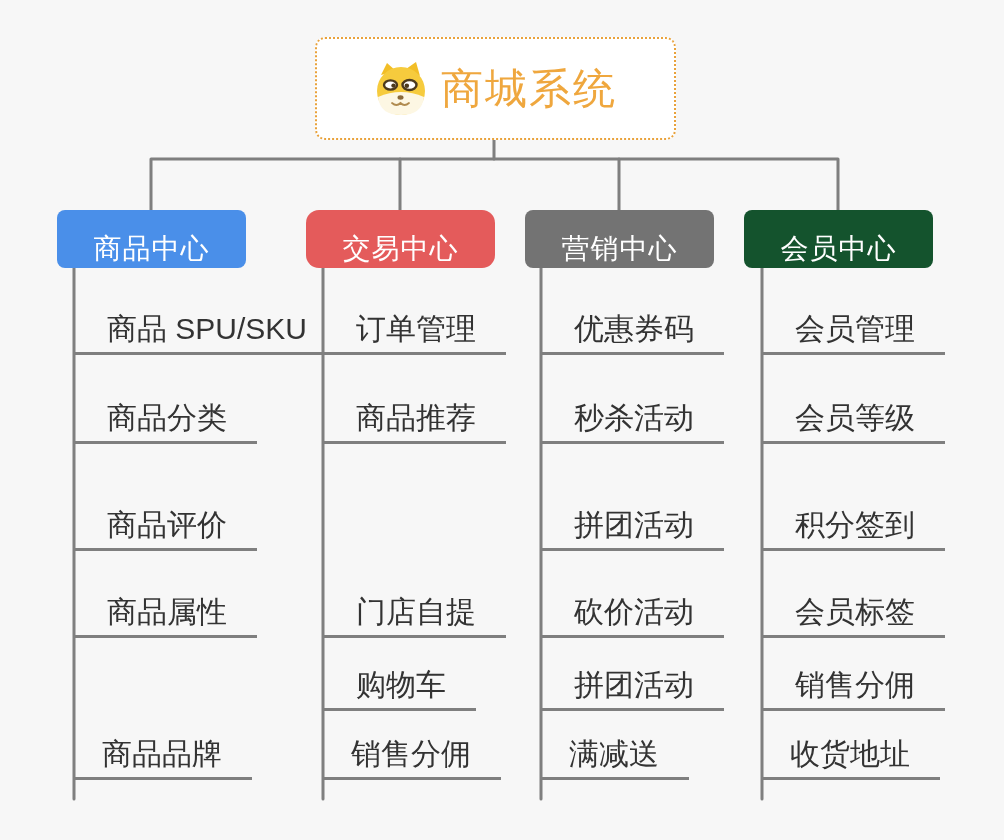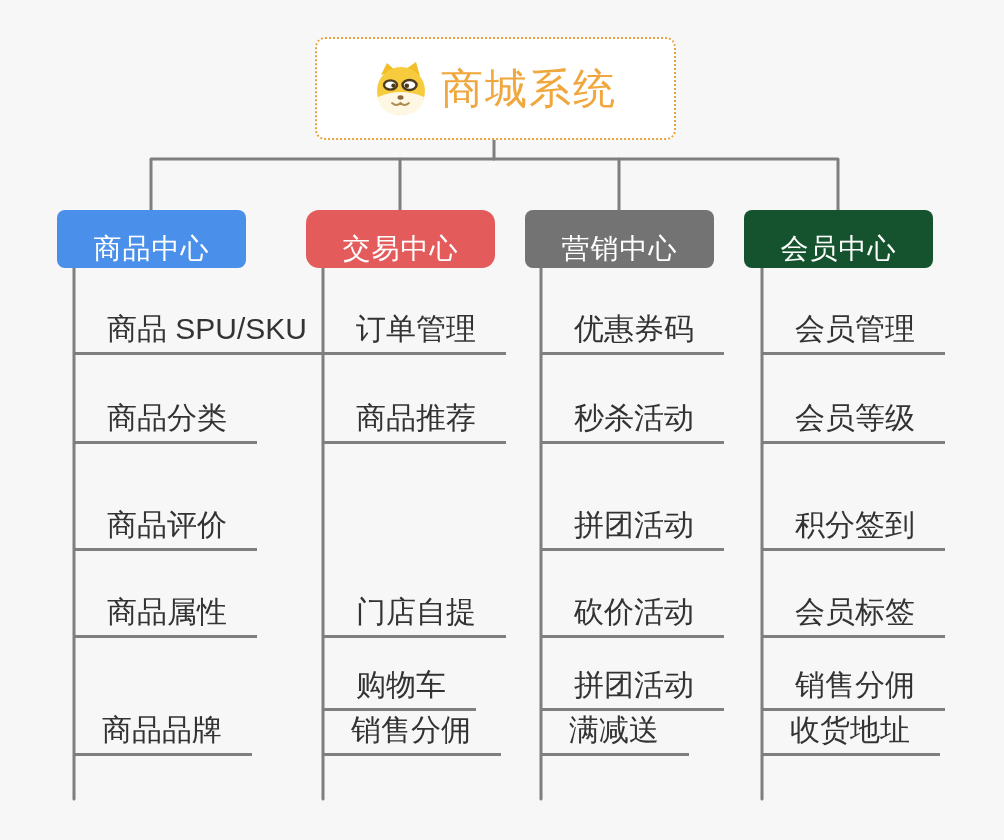--- a/index.html
+++ b/index.html
@@ -74,21 +74,21 @@
   }
   .c0 { left: 74px; }
   .c1 { left: 323px; }
   .c2 { left: 541px; }
   .c3 { left: 762px; }
   .r0 { top: 313px; }
   .r1 { top: 402px; }
   .r2 { top: 509px; }
   .r3 { top: 596px; }
   .r4 { top: 669px; }
-  .r5 { top: 714px; padding-left: 28px; }
+  .r5 { top: 738px; padding-left: 28px; }
 </style>
 </head>
 <body>
 
 <div class="canvas">
 
   <svg class="connectors" viewBox="0 0 1004 840" xmlns="http://www.w3.org/2000/svg">
     <g stroke="#7F7F7F" stroke-width="3" fill="none" stroke-linecap="round" stroke-linejoin="round">
 
       <path d="M494,140 L494,159"></path>

